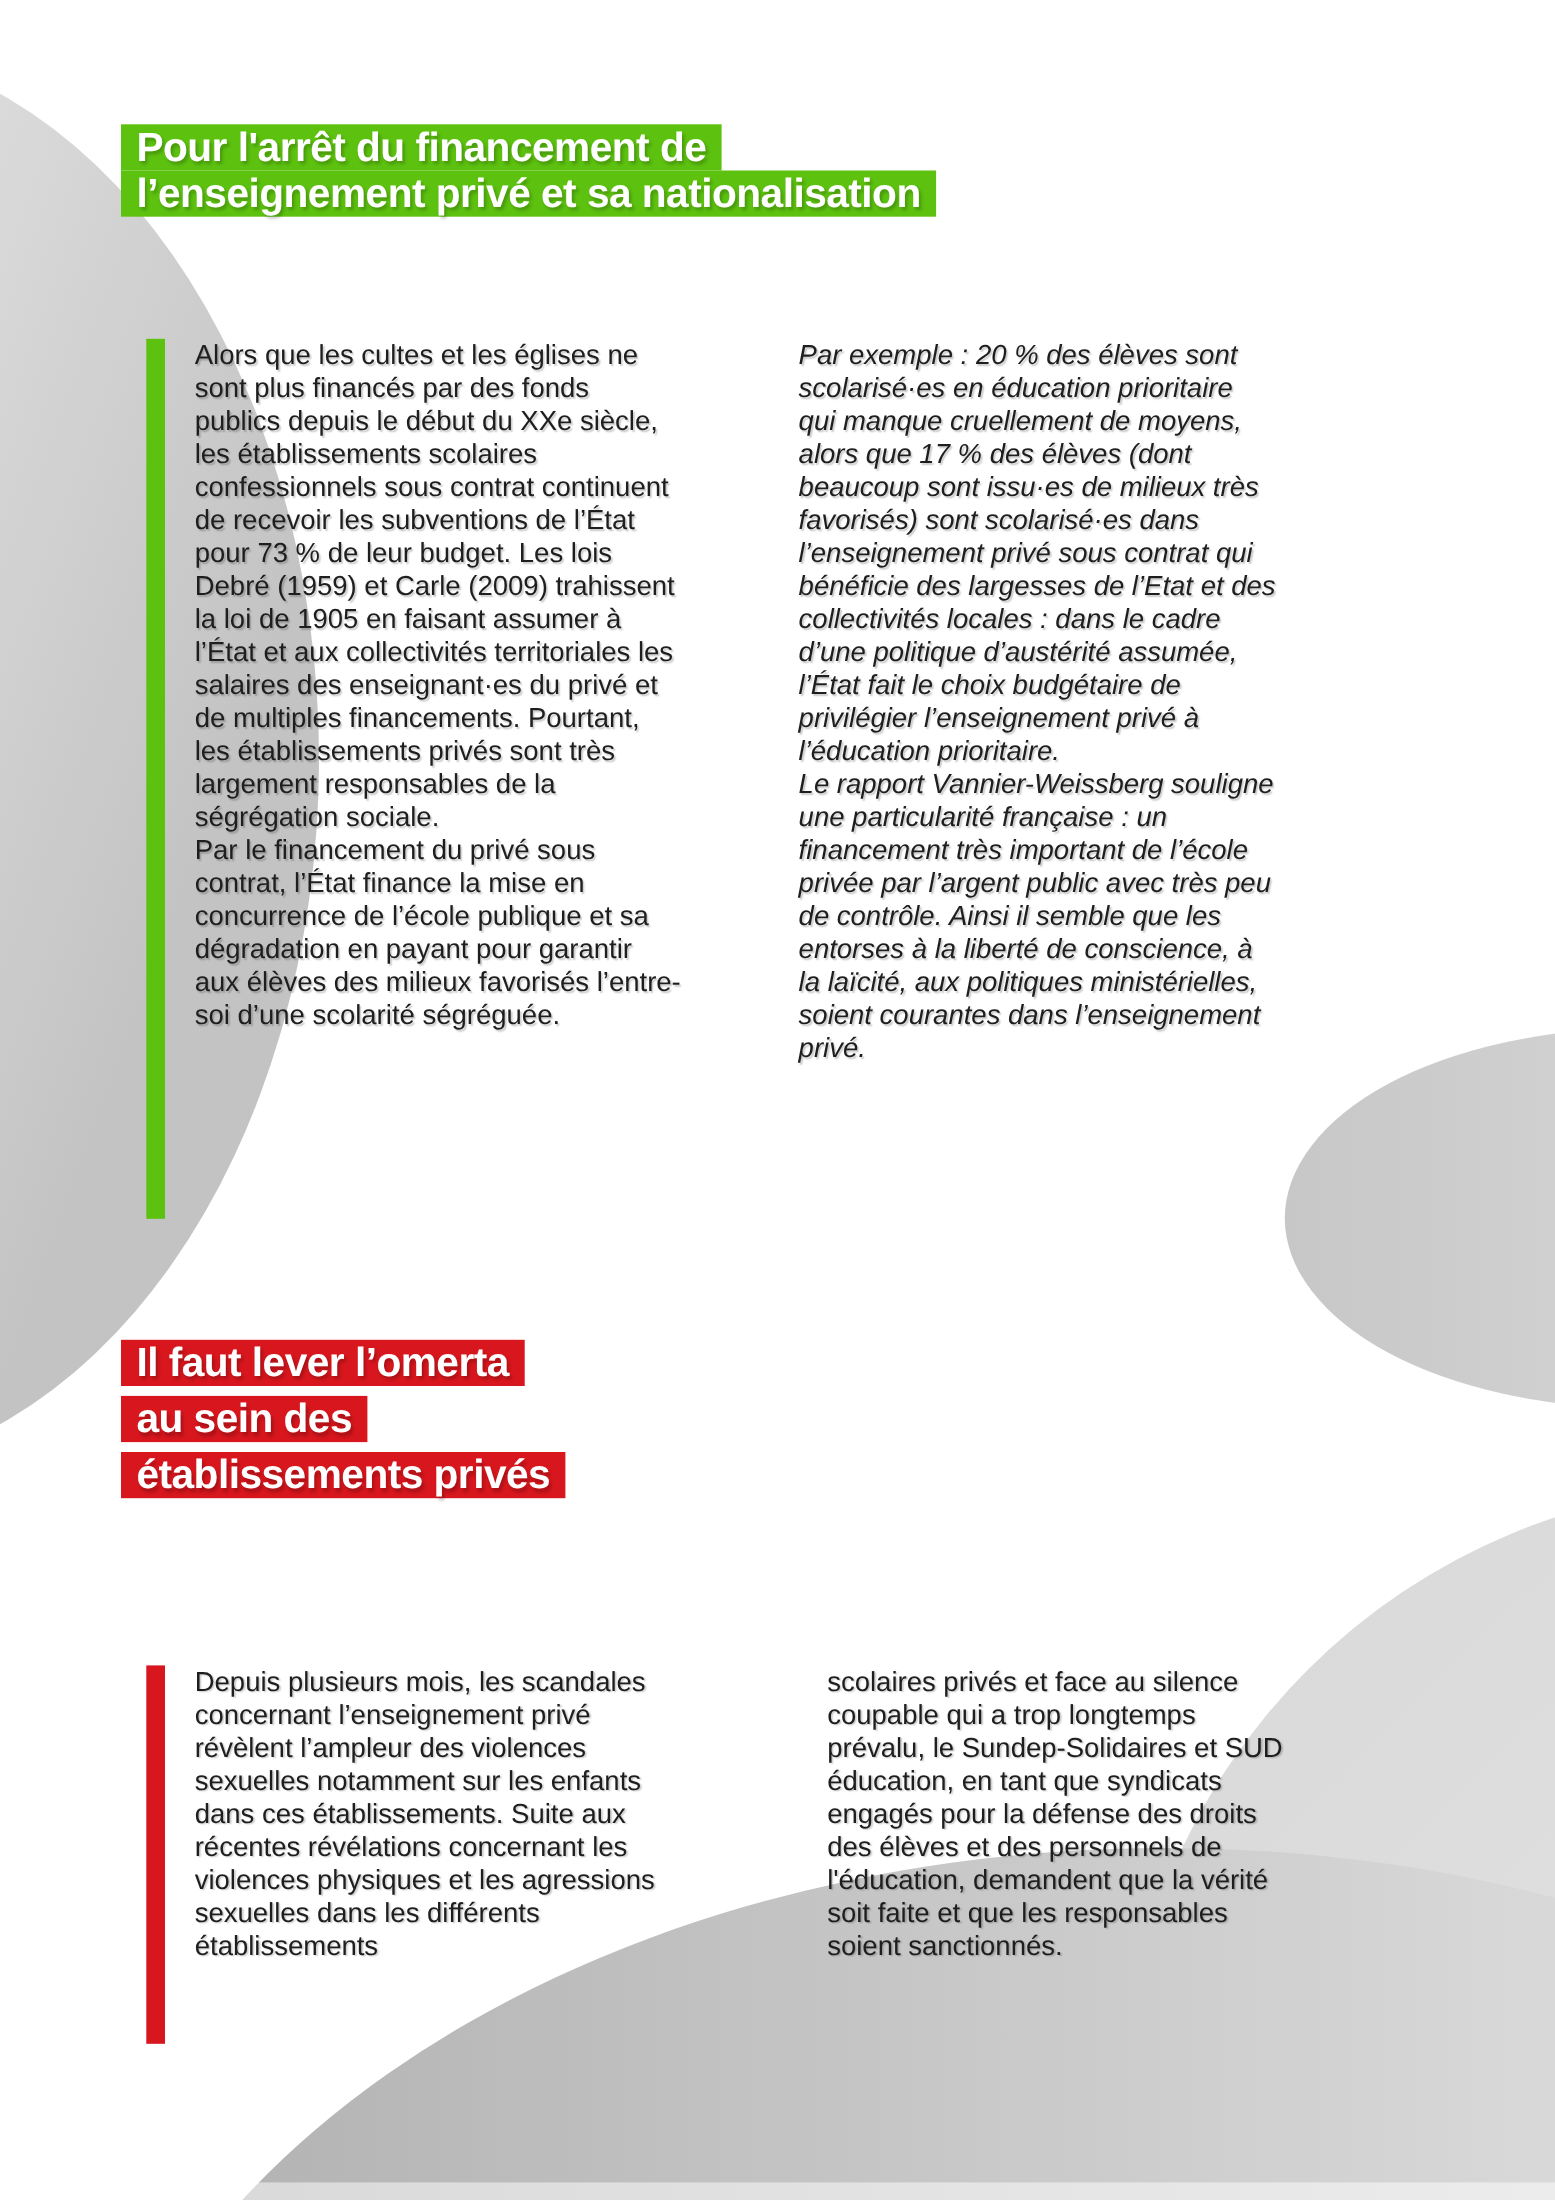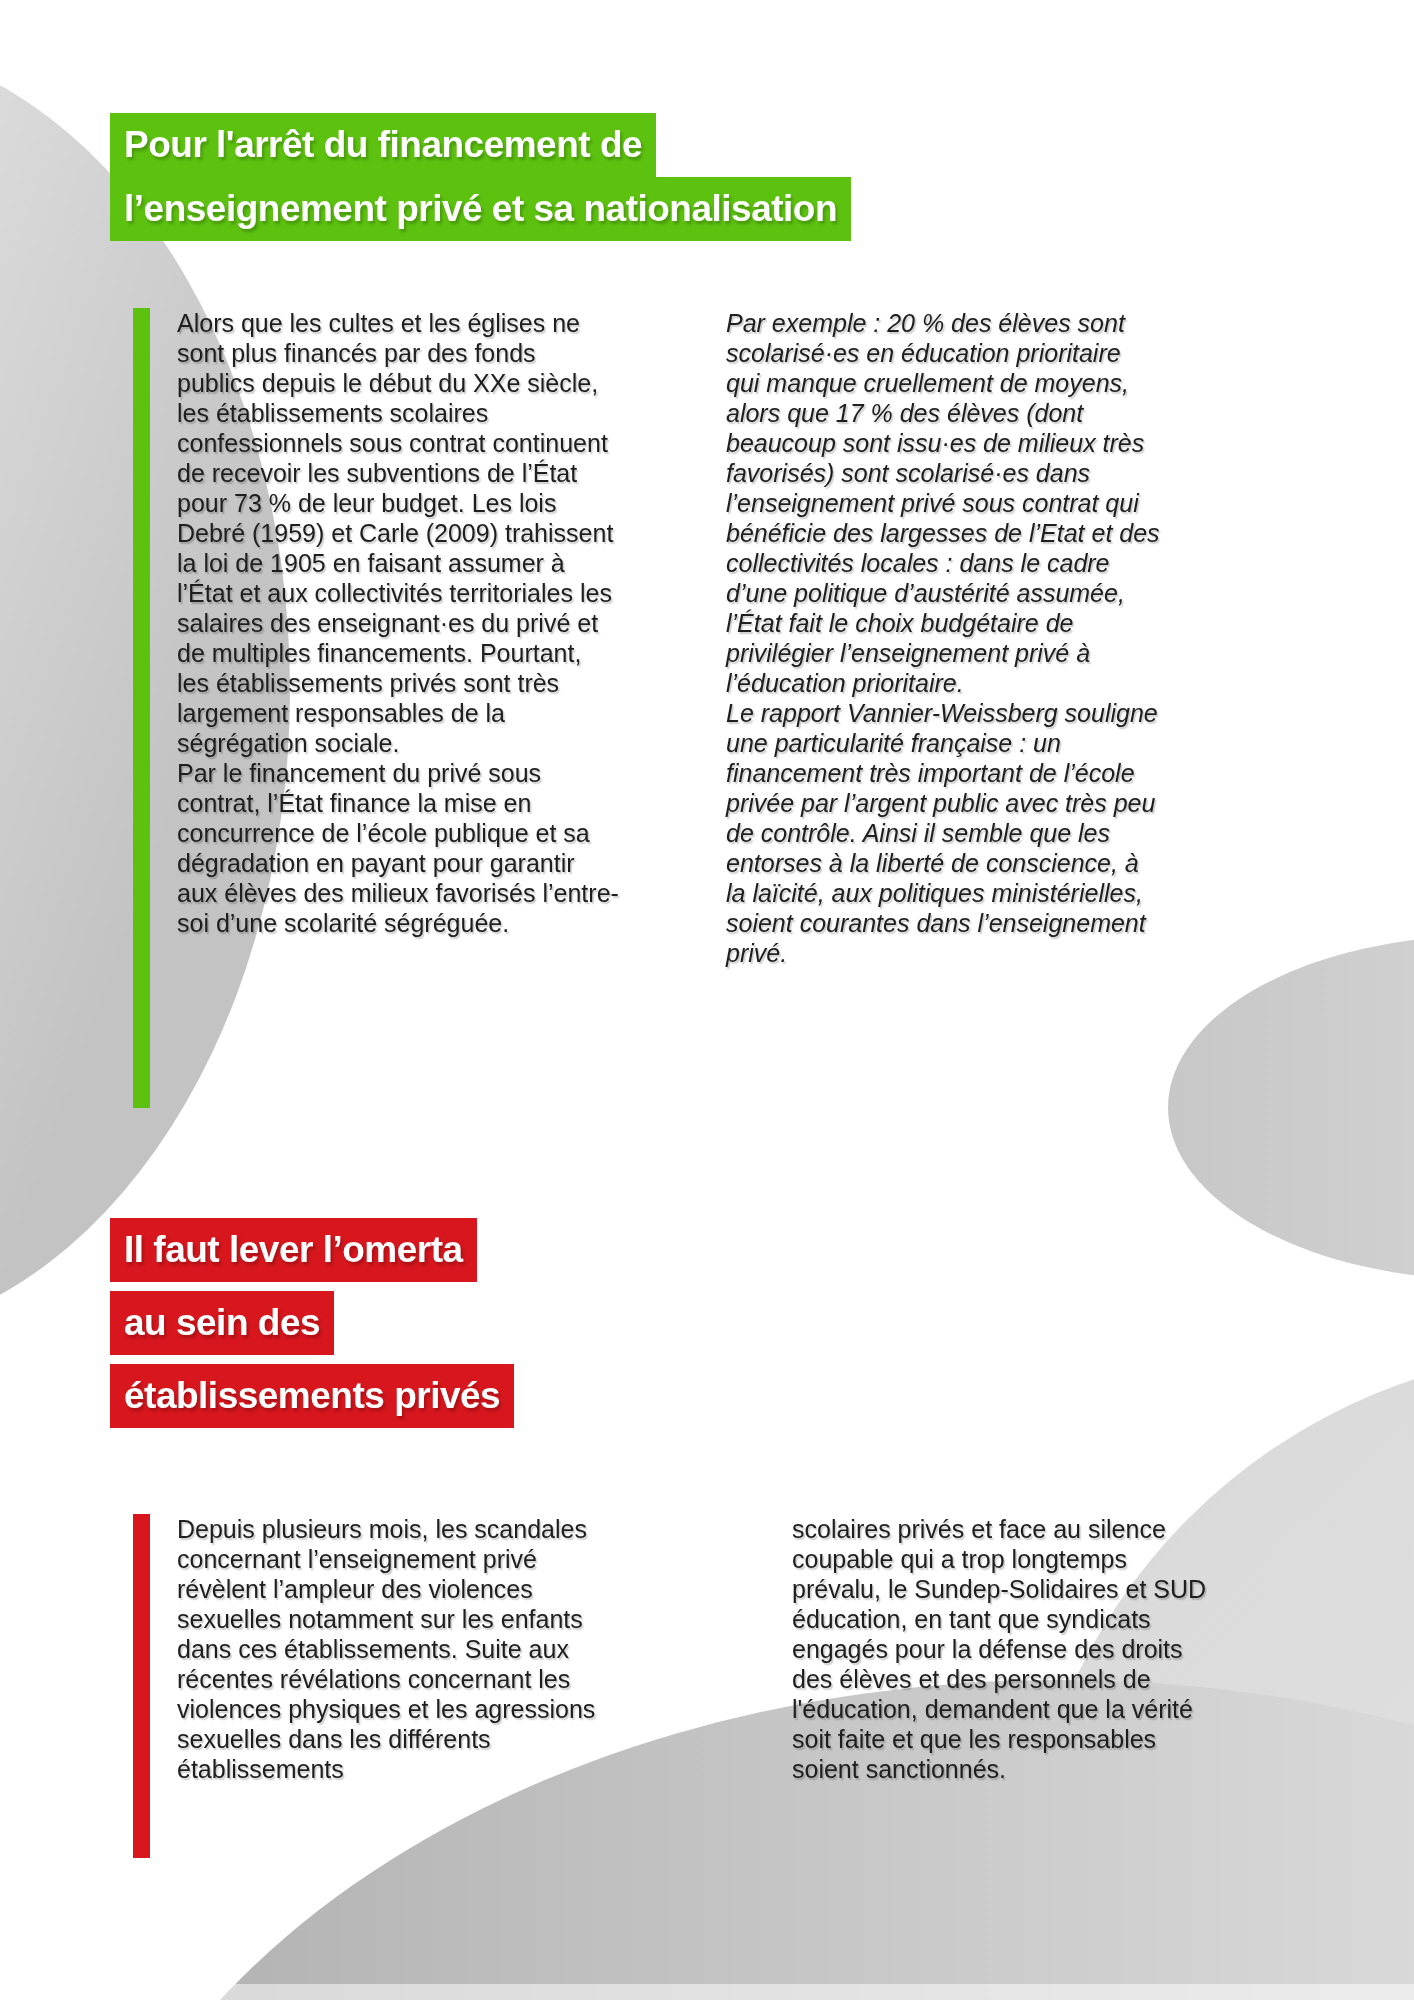--- a/index.html
+++ b/index.html
@@ -33,42 +33,42 @@
     background:rgba(255,255,255,0.5);
   }
   
   .heading{position:absolute;left:110px;margin:0;font-weight:800;letter-spacing:-0.5px;}
   .heading-green{top:113px;}
   .heading-red{top:1218px;}
   .hl{
     display:table;
     color:#ffffff;
     font-size:37px;line-height:40px;
-    padding:12px 14px;
+    padding:1px 14px;
     white-space:pre;
     text-shadow:2px 3px 3px rgba(0,0,0,0.22);
   }
   .heading-green .hl{background:var(--green,#5cc10f);margin:0;}
   .heading-red .hl{background:var(--red,#d7161d);margin:0 0 9px 0;}
   
   .accent-bar{position:absolute;width:17px;}
   .bar-green{left:133px;top:308px;height:800px;background:var(--green,#5cc10f);}
   .bar-red{left:133px;top:1514px;height:344px;background:var(--red,#d7161d);}
   
   .col{
     position:absolute;
     font-size:25px;line-height:30px;
     color:var(--body-text,#1e1e1e);
     white-space:pre-line;
     text-shadow:1.5px 1.5px 1.5px rgba(0,0,0,0.22);
   }
   .s1-col1{left:177px;top:308px;width:565px;}
   .s1-col2{left:726px;top:308px;width:540px;font-style:italic;}
   .s2-col1{left:177px;top:1514px;width:565px;}
-  .s2-col2{left:752px;top:1514px;width:540px;margin-left:40px;}
+  .s2-col2{left:752px;top:1514px;width:540px;}
 </style>
 </head>
 <body>
 
 <div class="page">
 
   <div class="blob blob-top-left"></div>
   <div class="blob blob-right-mid"></div>
   <div class="blob blob-bottom-right"></div>
   <div class="blob blob-bottom"></div>

